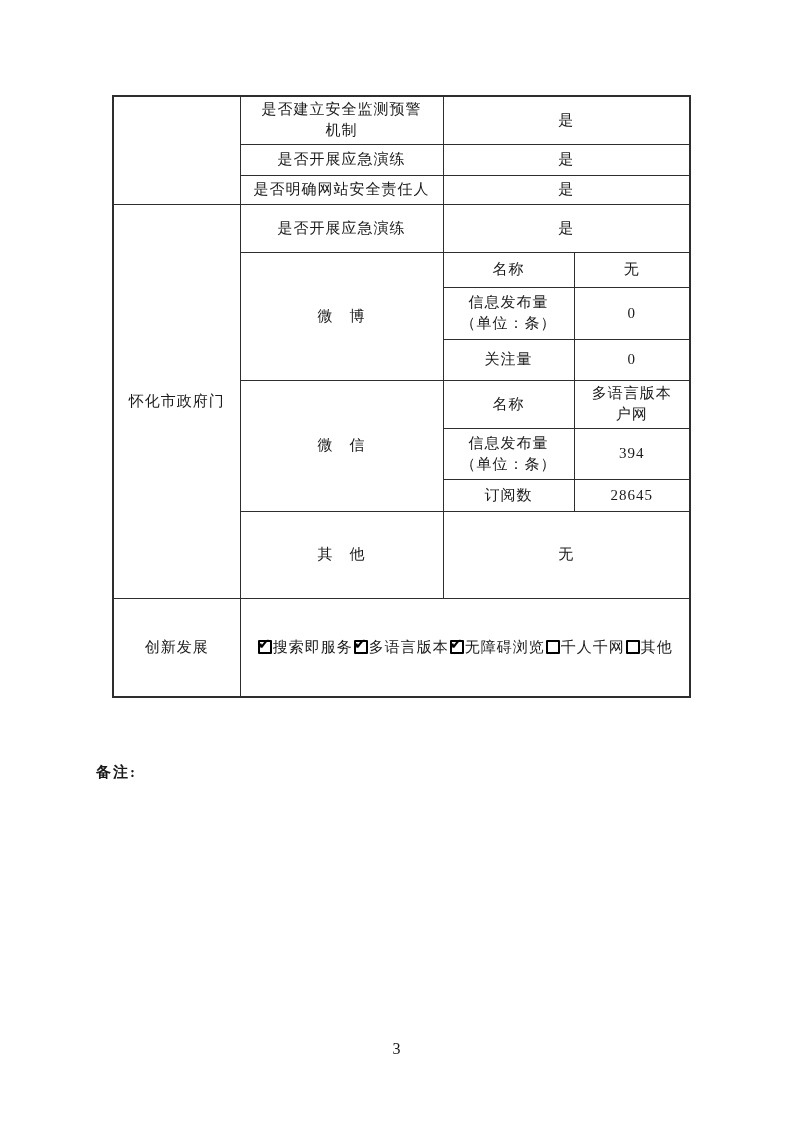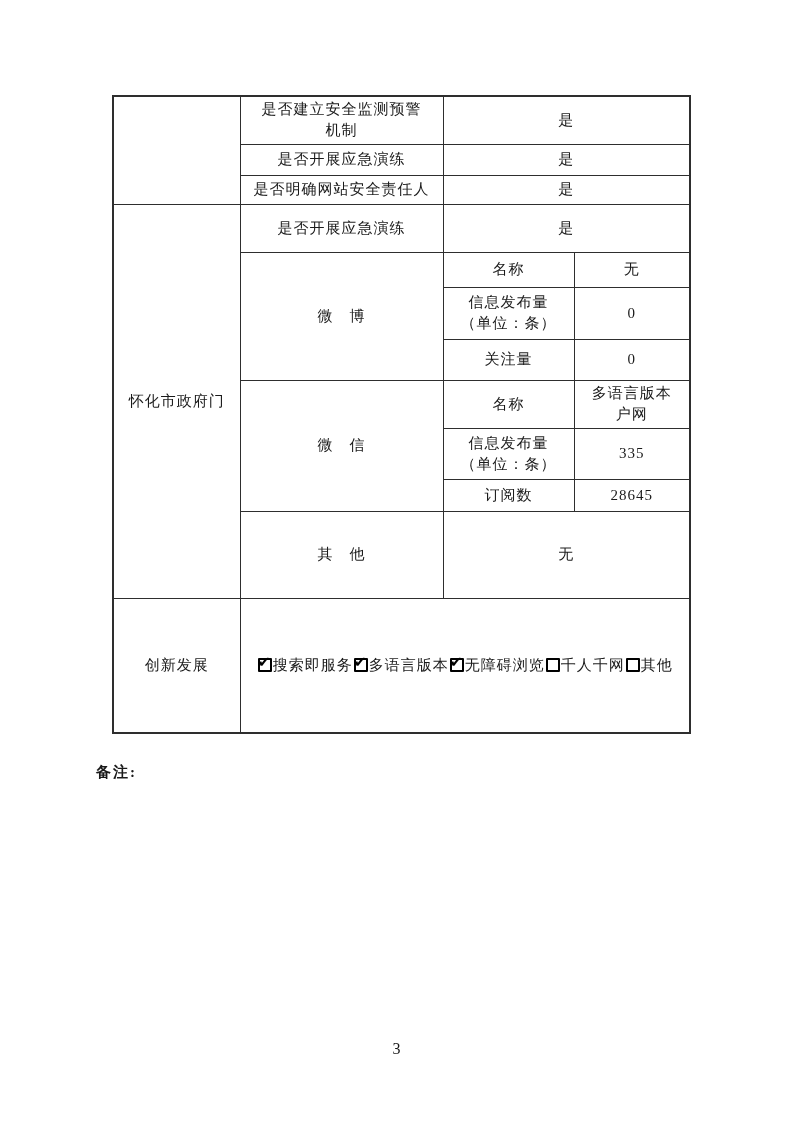--- a/index.html
+++ b/index.html
@@ -139,32 +139,32 @@
   </tr>
   <tr style="height:48px">
     <td rowspan="3">微　信</td>
     <td>名称</td>
     <td><span class="pre">多语言版本
 户网</span></td>
   </tr>
   <tr style="height:51px">
     <td><span class="pre">信息发布量
 （单位：条）</span></td>
-    <td class="num">335</td>
+    <td class="num">394</td>
   </tr>
   <tr style="height:32px">
     <td>订阅数</td>
     <td class="num">28645</td>
   </tr>
   <tr style="height:87px">
     <td>其　他</td>
     <td colspan="2">无</td>
   </tr>
 
-  <tr style="height:135px">
+  <tr style="height:99px">
     <td>创新发展</td>
     <td colspan="3" class="cb-row">
       <span class="cb-item"><span class="cb" data-checked="true"></span><span class="cb-label">搜索即服务</span></span><span class="cb-item"><span class="cb" data-checked="true"></span><span class="cb-label">多语言版本</span></span><span class="cb-item"><span class="cb" data-checked="true"></span><span class="cb-label">无障碍浏览</span></span><span class="cb-item"><span class="cb" data-checked="false"></span><span class="cb-label">千人千网</span></span><span class="cb-item"><span class="cb" data-checked="false"></span><span class="cb-label">其他</span></span>
     </td>
   </tr>
 </tbody>
   </table>
 
 <div class="remark">备注:</div>
 

